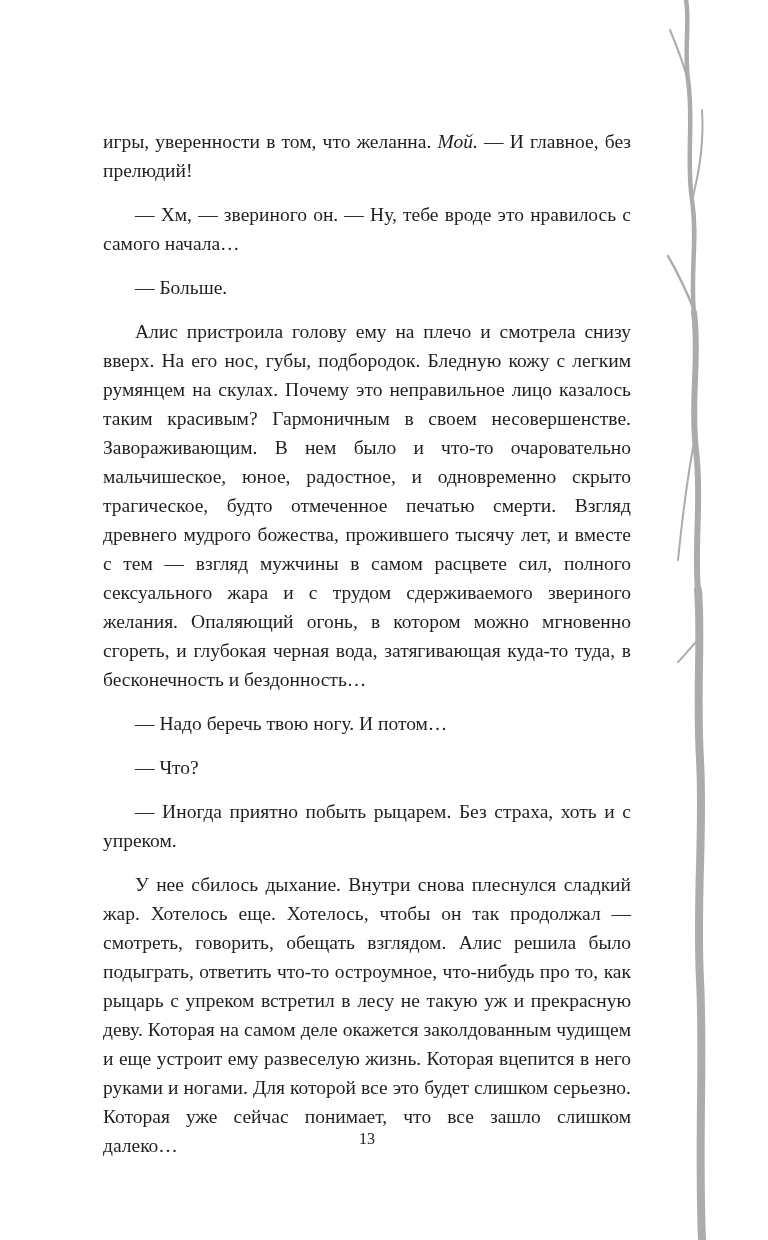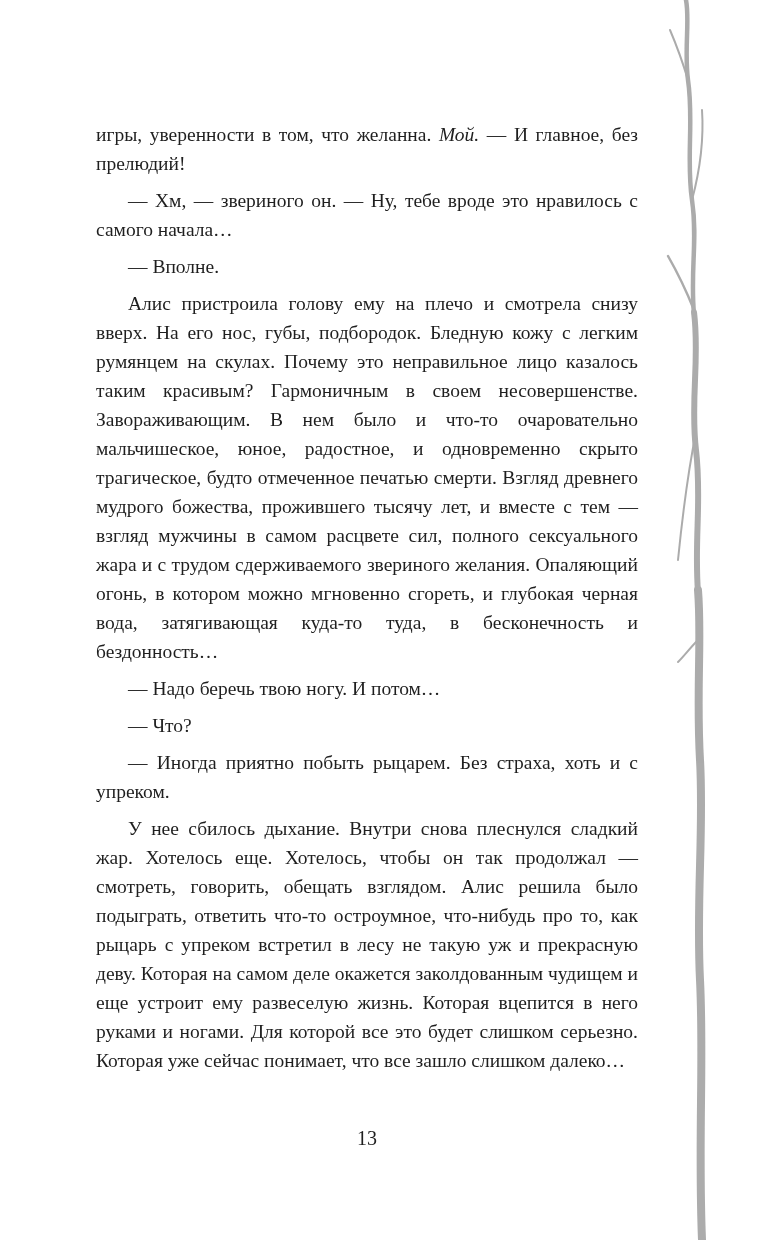--- a/index.html
+++ b/index.html
@@ -18,35 +18,35 @@
   .text-block {
     position: absolute;
     left: 88px;
     top: 112px;
     width: 558px;
     font-size: 19.5px;
     line-height: 29px;
     text-align: justify;
   }
   .text-block p {
-    margin: 8px;
+    margin: 15px;
   }
   .text-block p.indent {
     text-indent: 32px;
   }
   .text-block em {
     font-style: italic;
   }
   .page-number {
     position: absolute;
     left: 88px;
     top: 1124px;
     width: 558px;
     text-align: center;
-    font-size: 20px;
+    font-size: 16px;
     line-height: 29px;
     color: #1f1f1f;
   }
   .branch-decoration {
     position: absolute;
     top: 0;
     right: 0;
     width: 110px;
     height: 1240px;
     pointer-events: none;
@@ -75,21 +75,21 @@
       <path stroke-width="2" d="M34,200 C42,170 46,140 44,110" stroke="#a3a3a3"></path>
       <path stroke-width="2" d="M30,80 C24,60 18,44 12,30" stroke="#a3a3a3"></path>
       <path stroke-width="2" d="M40,640 C32,648 26,656 20,662" stroke="#a3a3a3"></path>
     </g>
   </svg>
 </div>
 
 <div class="text-block" id="text-block">
     <p><span>игры, уверенности в том, что желанна. </span><em>Мой.</em><span> — И главное, без прелюдий!</span></p>
     <p class="indent"><span>— Хм, — звериного он. — Ну, тебе вроде это нравилось с самого начала…</span></p>
-    <p class="indent"><span>— Вполне.</span></p>
+    <p class="indent"><span>— Больше.</span></p>
     <p class="indent"><span>Алис пристроила голову ему на плечо и смотрела снизу вверх. На его нос, губы, подбородок. Бледную кожу с легким румянцем на скулах. Почему это неправильное лицо казалось таким красивым? Гармоничным в своем несовершенстве. Завораживающим. В нем было и что-то очаровательно мальчишеское, юное, радостное, и одновременно скрыто трагическое, будто отмеченное печатью смерти. Взгляд древнего мудрого божества, прожившего тысячу лет, и вместе с тем — взгляд мужчины в самом расцвете сил, полного сексуального жара и с трудом сдерживаемого звериного желания. Опаляющий огонь, в котором можно мгновенно сгореть, и глубокая черная вода, затягивающая куда-то туда, в бесконечность и бездонность…</span></p>
     <p class="indent"><span>— Надо беречь твою ногу. И потом…</span></p>
     <p class="indent"><span>— Что?</span></p>
     <p class="indent"><span>— Иногда приятно побыть рыцарем. Без страха, хоть и с упреком.</span></p>
     <p class="indent"><span>У нее сбилось дыхание. Внутри снова плеснулся сладкий жар. Хотелось еще. Хотелось, чтобы он так продолжал — смотреть, говорить, обещать взглядом. Алис решила было подыграть, ответить что-то остроумное, что-нибудь про то, как рыцарь с упреком встретил в лесу не такую уж и прекрасную деву. Которая на самом деле окажется заколдованным чудищем и еще устроит ему развеселую жизнь. Которая вцепится в него руками и ногами. Для которой все это будет слишком серьезно. Которая уже сейчас понимает, что все зашло слишком далеко…</span></p>
   </div>
 
 <div class="page-number">13</div>
 
 </body></html>

